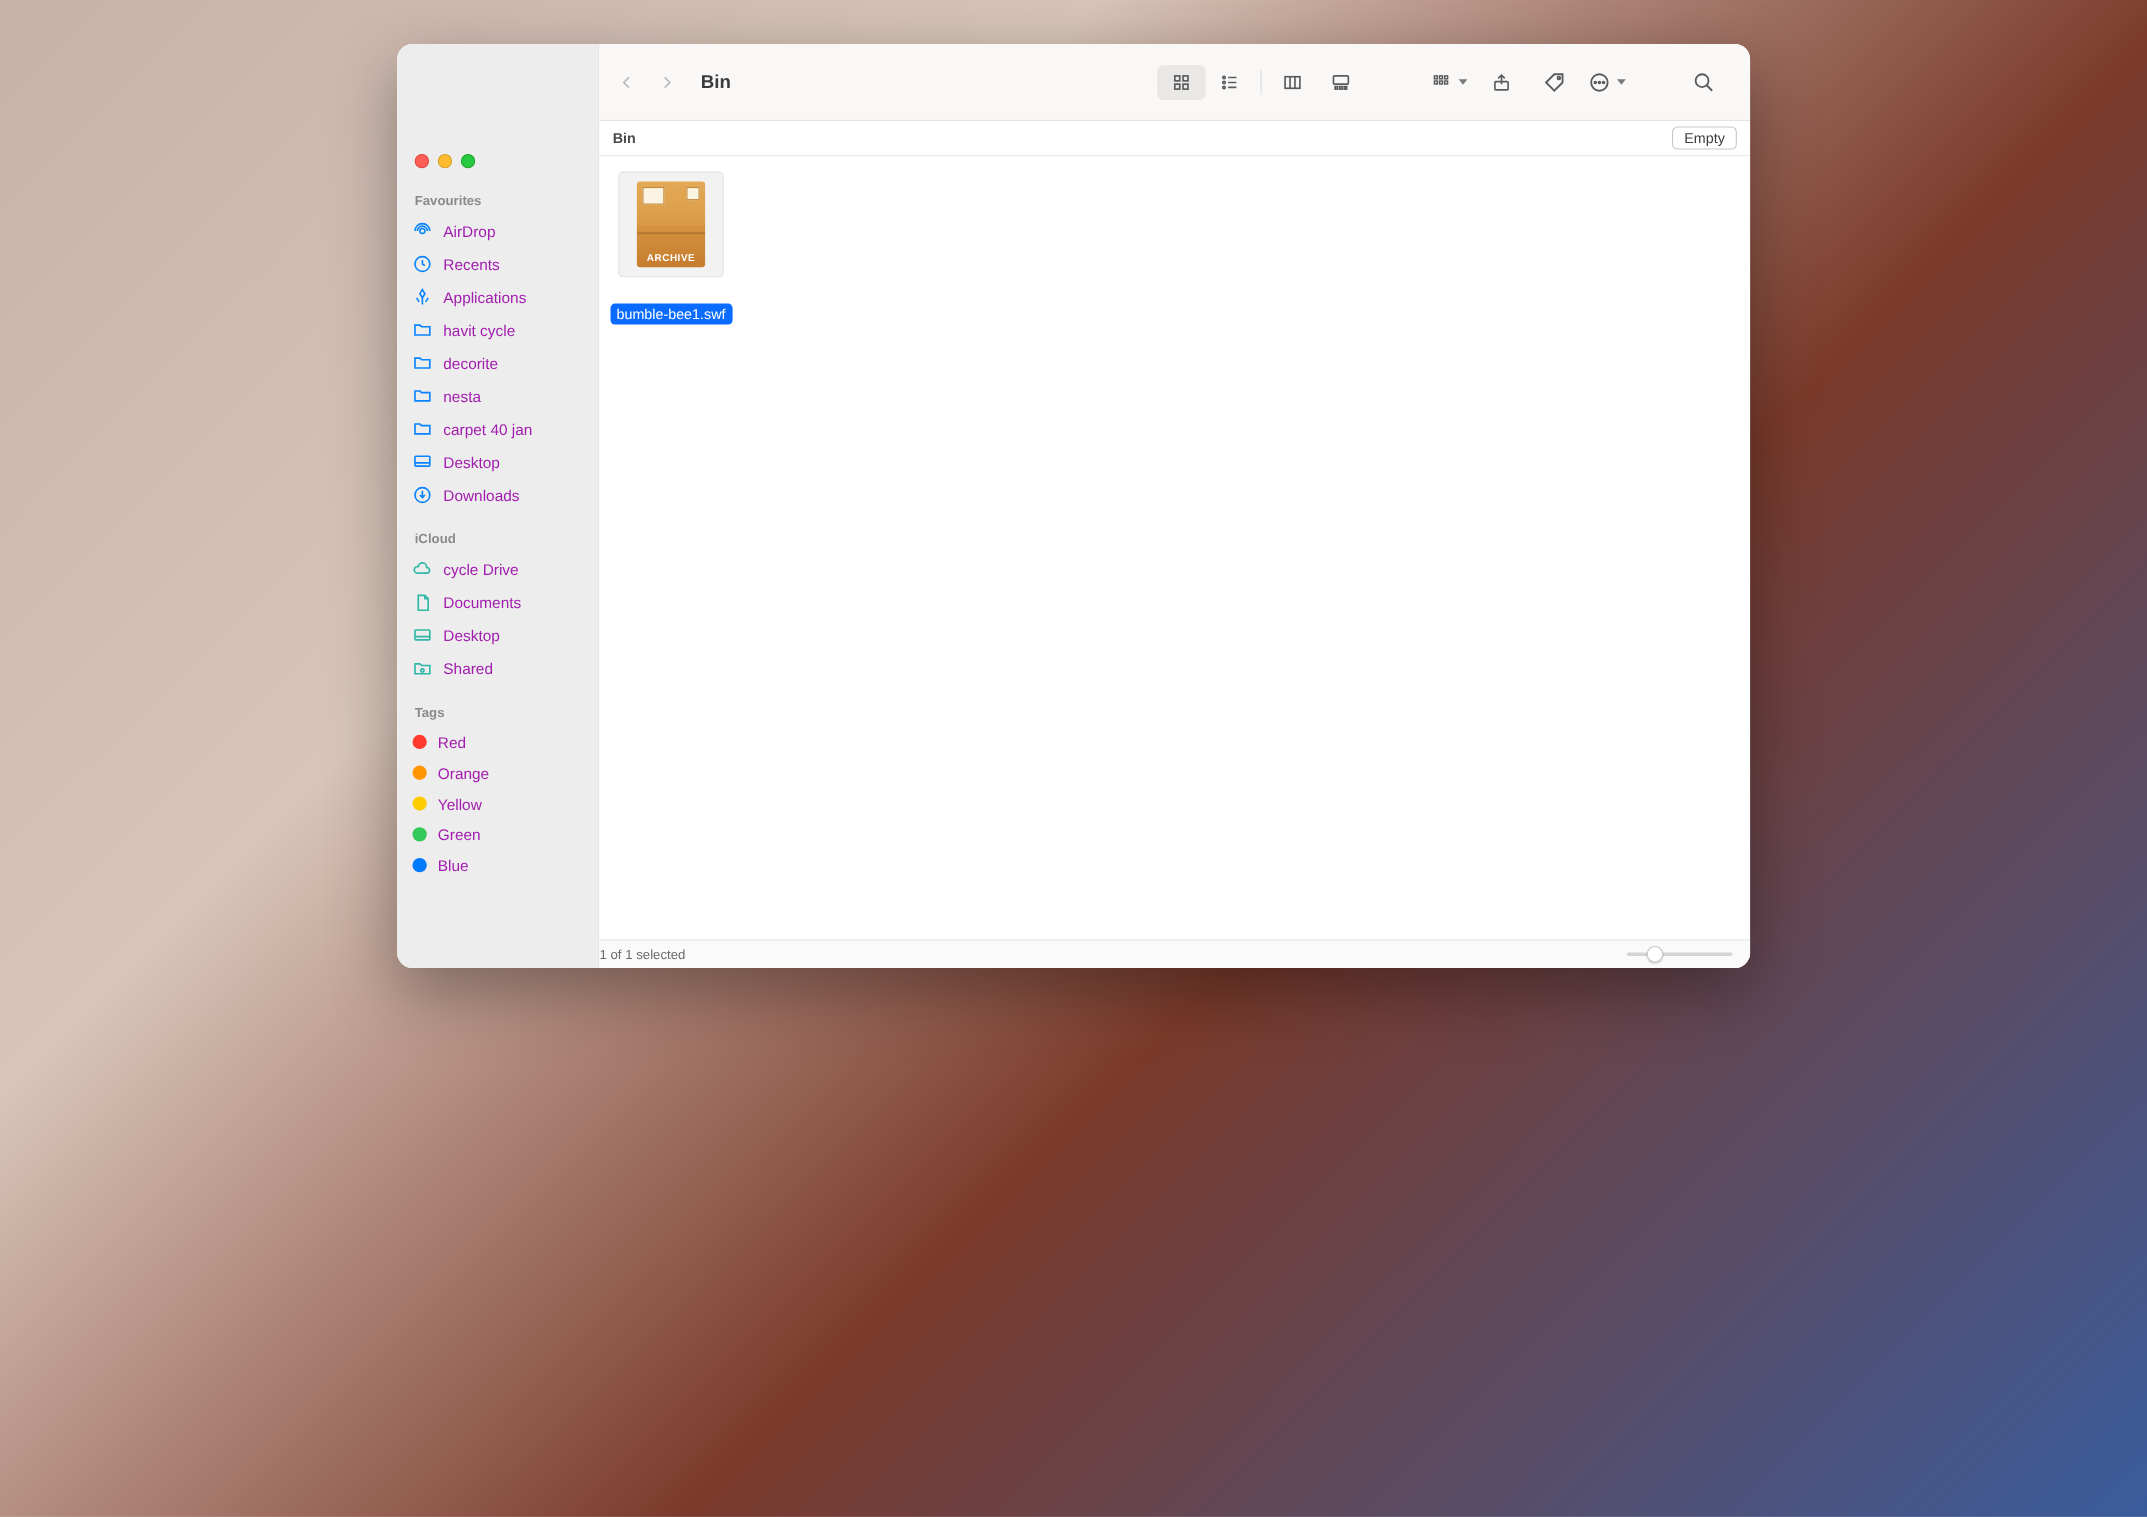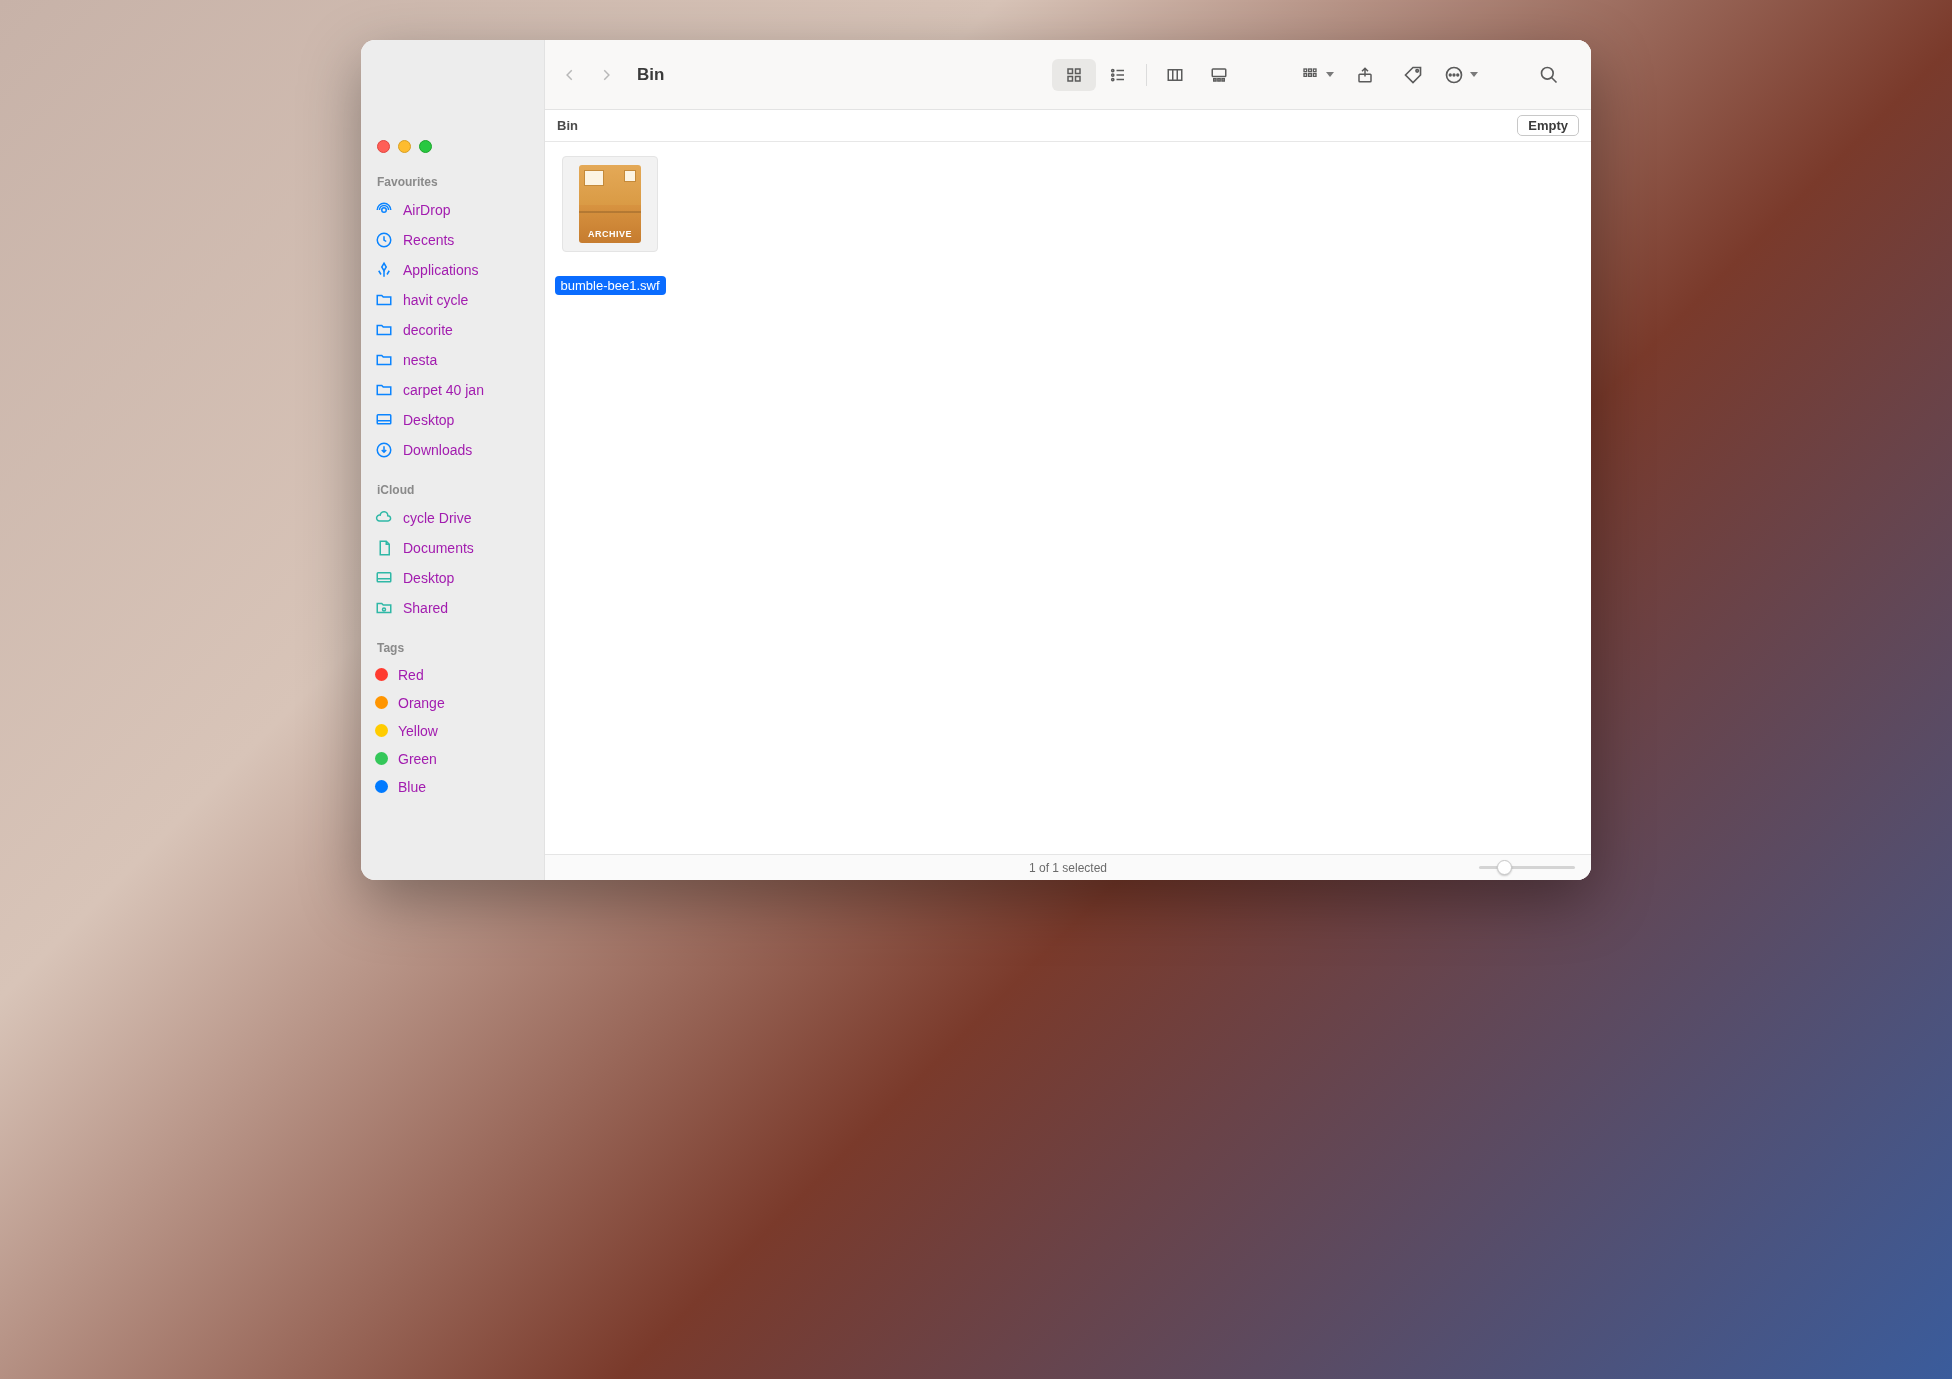--- a/index.html
+++ b/index.html
@@ -53,21 +53,21 @@
   .view-btn.active { background:#e9e8e6; }
   .tool-btn { width:40px; height:32px; display:flex; align-items:center; justify-content:center; color:#5b5b5b; margin: 0 4px; position:relative; }
   .vdiv { width:1px; height:22px; background:#dcdcdc; margin:0 6px; }
   .tool-btn.caret::after { content:""; width:0;height:0;border-left:4px solid transparent;border-right:4px solid transparent;border-top:5px solid #7a7a7a; margin-left:6px;}
   
   .pathbar {
     height:32px; background:#fff; border-bottom:1px solid #e7e7e7;
     display:flex; align-items:center; padding:0 12px; font-size:13px; font-weight:600; color:#4b4b4b;
   }
   .empty-btn {
-    margin-left:auto; font-size:13px; font-weight:700; color:#3b3b3b;
+    margin-left:auto; font-size:13px; font-weight:400; color:#3b3b3b;
     border:1px solid #c8c8c8; background:#fff; border-radius:5px;
     padding: 2px 10px; cursor:pointer;
   }
   
   .content { flex:1; background:#fff; padding:14px 16px; position:relative; overflow:auto; }
   .file {
     width:98px; display:flex; flex-direction:column; align-items:center; gap:8px;text-align:right;
   }
   .file-icon-wrap {
     width:96px; height:96px; background:#f2f2f2; border-radius:4px;
@@ -78,21 +78,21 @@
   .archive-top { position:absolute; top:0; left:0; right:0; height:42px; background:linear-gradient(#e4a957,#d99a44); border-radius:3px 3px 0 0;}
   .archive-top::before { content:""; position:absolute; top:5px; left:5px; width:18px; height:14px; background:#fcf4e3; border:1px solid #c48a3a; }
   .archive-top::after { content:""; position:absolute; top:5px; right:5px; width:10px; height:10px; background:#fcf4e3; border:1px solid #c48a3a; }
   .archive-bot { position:absolute; bottom:0; left:0; right:0; height:38px; background:linear-gradient(#d79340,#c67c2f); border-radius:0 0 3px 3px; display:flex; align-items:flex-end; justify-content:center; padding-bottom:4px;}
   .archive-bot::before { content:""; position:absolute; top:6px; left:0; right:0; height:2px; background:rgba(0,0,0,0.15); }
   .archive-label { color:#fff; font-size:9px; font-weight:700; letter-spacing:0.5px; }
   .file-name { font-size:13px; color:#fff; background:#0a6cff; padding:2px 6px; border-radius:4px; white-space:nowrap;margin-top:16px; }
   
   .statusbar {
     height:26px; background:#fafafa; border-top:1px solid #e5e5e5;
-    display:flex; align-items:center; justify-content:center;
+    display:flex; align-items:center; justify-content:flex-start;
     font-size:12px; color:#6b6b6b; position:relative;
   }
   .zoom { position:absolute; right:16px; display:flex; align-items:center; }
   .zoom-track { width:96px; height:3px; background:#d4d4d4; border-radius:2px; position:relative; }
   .zoom-thumb { position:absolute; left:18px; top:-6px; width:15px; height:15px; background:#fff; border:1px solid #c9c9c9; border-radius:50%; box-shadow:0 1px 2px rgba(0,0,0,0.2);}
   svg { display:block; }
 </style>
 </head>
 <body>
 

